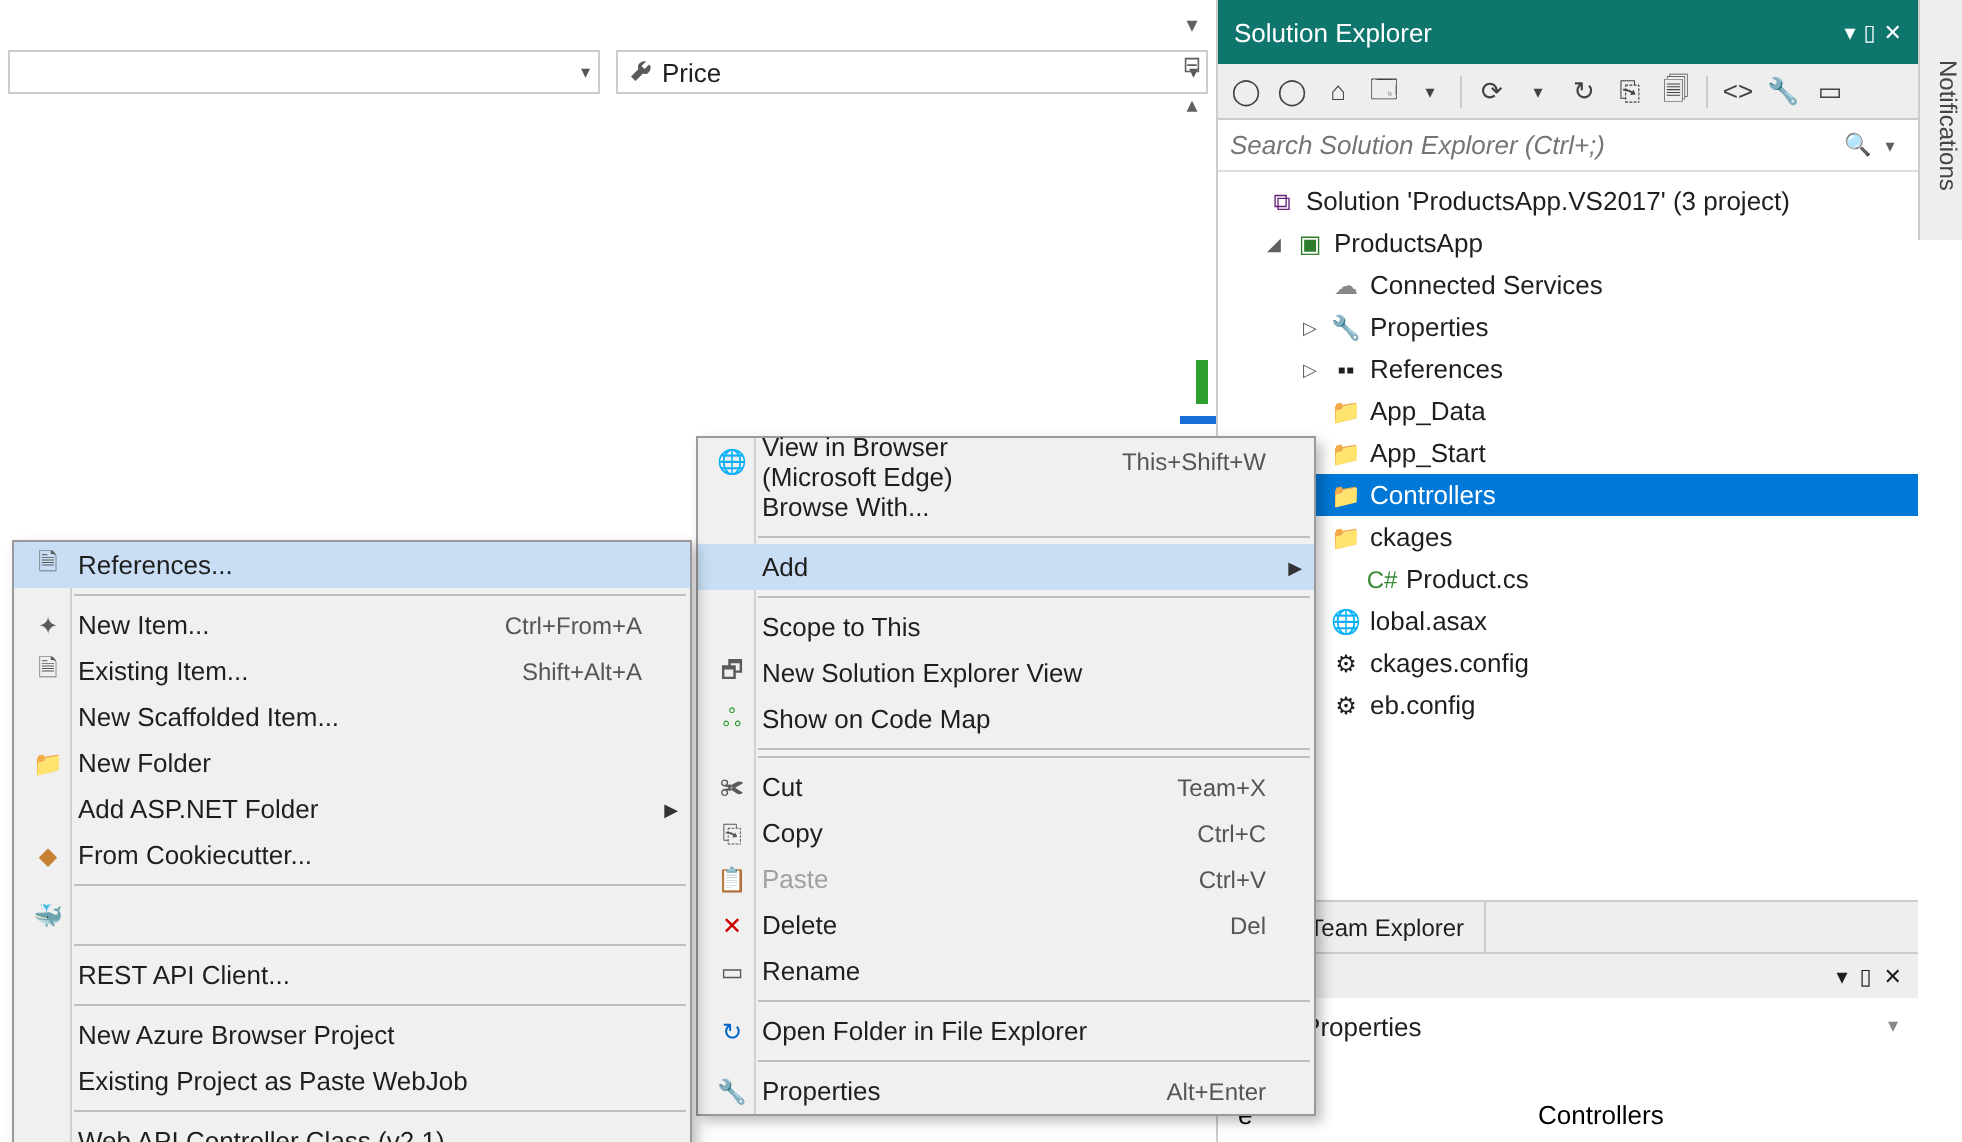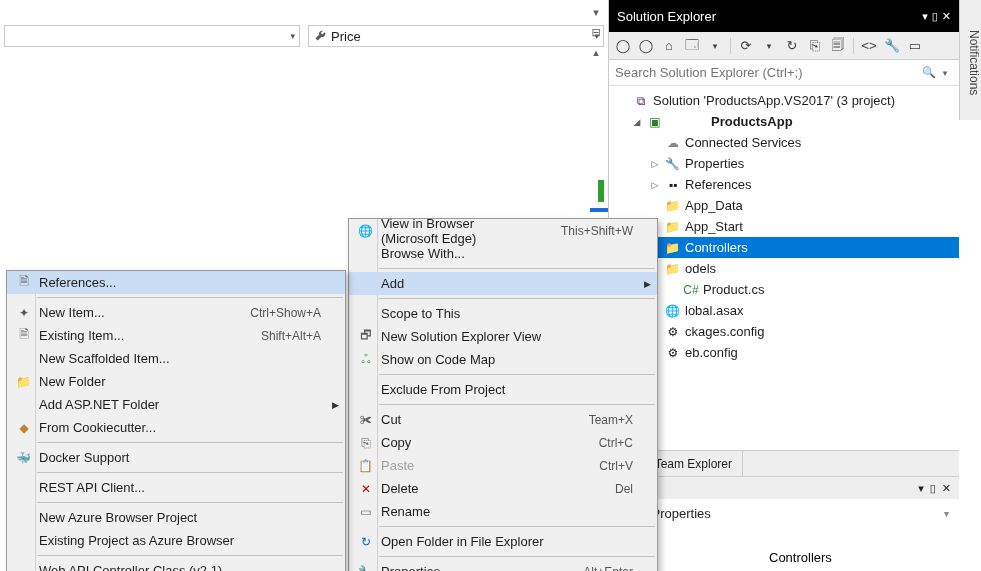--- a/index.html
+++ b/index.html
@@ -9,37 +9,37 @@
     .top-area { position: absolute; left: 0; top: 0; right: 373px; height: 60px; background: #fff; }
     .top-dropdowns { display: flex; gap: 8px; padding: 25px 4px 4px 4px; align-items: center; }
     .dd { display: flex; align-items: center; border: 1px solid #ccc; background: #fff; height: 22px; flex: 1; padding: 0 4px; }
     .dd .caret { margin-left: auto; font-size: 9px; color: #555; }
     .dd-icon { width: 14px; height: 14px; margin-right: 4px; display: inline-flex; align-items: center; justify-content: center; }
     .pin-col { position: absolute; right: 4px; top: 4px; display: flex; flex-direction: column; align-items: center; gap: 4px; }
     .tiny-icon { width: 16px; height: 16px; display: inline-flex; align-items: center; justify-content: center; color: #606060; font-size: 11px; }
 
     
     .sol-panel { position: absolute; right: 22px; top: 0; width: 351px; bottom: 0; background: #f5f5f5; border-left: 1px solid #ccc; display: flex; flex-direction: column; }
-    .sol-title { background: #000000; color: #fff; height: 24px; display: flex; align-items: center; padding: 16px 8px; font-size: 13px; }
+    .sol-title { background: #0f766e; color: #fff; height: 24px; display: flex; align-items: center; padding: 16px 8px; font-size: 13px; }
     .sol-title-actions { margin-left: auto; display: flex; gap: 4px; }
     .sol-title-actions span { cursor: pointer; font-size: 11px; }
     .sol-toolbar { background: #eee; height: 28px; display: flex; align-items: center; padding: 0 4px; gap: 3px; border-bottom: 1px solid #ccc; }
     .tb-btn { width: 20px; height: 20px; display: inline-flex; align-items: center; justify-content: center; color: #424242; font-size: 13px; cursor: pointer; }
     .tb-sep { width: 1px; height: 16px; background: #ccc; margin: 0 2px; }
     .sol-search { height: 26px; display: flex; align-items: center; padding: 0 6px; background: #fff; border-bottom: 1px solid #ddd; }
-    .sol-search input { flex: 1; border: none; outline: none; font-size: 13px; color: #6d6d6d; background: transparent; }
+    .sol-search input { flex: 1; border: none; outline: none; font-size: 13px; color: #6d6d6d; background: transparent; font-style: italic; }
     .sol-tree { flex: 1; background: #fff; overflow: auto; padding: 4px 0; }
     .tree-row { display: flex; align-items: center; height: 21px; padding-left: 8px; cursor: pointer; white-space: nowrap; }
     .tree-row.sel { background: #0078d7; color: #fff; }
     .tree-row .exp { width: 12px; display: inline-flex; justify-content: center; color: #606060; font-size: 9px; }
     .tree-row.sel .exp { color: #fff; }
     .tree-row .ico { width: 16px; height: 16px; margin: 0 4px; display: inline-flex; align-items: center; justify-content: center; font-size: 12px; }
     .indent-1 { padding-left: 22px; } .indent-2 { padding-left: 40px; } .indent-3 { padding-left: 58px; }
     .folder-ico { color: #dcb67a; }
-    .bold { font-weight: 700; margin-left: 44px; }
+    .bold { font-weight: 400; }
 
     .sol-tabs { height: 26px; display: flex; border-top: 1px solid #ccc; background: #eee; }
     .sol-tab { padding: 4px 10px; border-right: 1px solid #ccc; font-size: 12px; cursor: pointer; display: flex; align-items: center; }
     .sol-tab.active { background: #fff; }
 
     
     .prop-panel { background: #eee; border-top: 1px solid #ccc; }
     .prop-title { height: 22px; display: flex; align-items: center; padding: 0 8px; font-size: 12px; }
     .prop-title-actions { margin-left: auto; display: flex; gap: 6px; font-size: 11px; }
     .prop-body { background: #fff; padding: 4px 10px; }
@@ -168,21 +168,21 @@
       <span>App_Start</span>
     </div>
     <div class="tree-row indent-2 sel">
       <span class="exp"></span>
         <span class="ico">📁</span>
       <span>Controllers</span>
     </div>
     <div class="tree-row indent-2">
       <span class="exp"></span>
         <span class="ico folder-ico">📁</span>
-      <span>odels</span>
+      <span>ckages</span>
     </div>
     <div class="tree-row indent-3">
       <span class="exp"></span>
         <span class="ico" style="color:#388a34">C#</span>
       <span>Product.cs</span>
     </div>
     <div class="tree-row indent-2">
       <span class="exp"></span>
         <span class="ico">🌐</span>
       <span>lobal.asax</span>
@@ -257,24 +257,20 @@
   </div>
   <div class="ctx-row">
     <span class="ctx-ico">🗗</span>
     <span class="ctx-label">New Solution Explorer View</span>
   </div>
   <div class="ctx-row">
     <span class="ctx-ico" style="color:#2e9f2e">ஃ</span>
     <span class="ctx-label">Show on Code Map</span>
   </div>
   <div class="ctx-sep"></div>
-  <div class="ctx-row">
-    <span class="ctx-ico"></span>
-    <span class="ctx-label">Exclude From Project</span>
-  </div>
   <div class="ctx-sep"></div>
   <div class="ctx-row">
     <span class="ctx-ico">✀</span>
     <span class="ctx-label">Cut</span>
     <span class="ctx-short">Team+X</span>
   </div>
   <div class="ctx-row">
     <span class="ctx-ico">⎘</span>
     <span class="ctx-label">Copy</span>
     <span class="ctx-short">Ctrl+C</span>
@@ -309,21 +305,21 @@
 <div class="ctx ctx-sub">
   <div class="ctx-gutter"></div>
   <div class="ctx-row hl">
     <span class="ctx-ico">🗎</span>
     <span class="ctx-label">References...</span>
   </div>
   <div class="ctx-sep"></div>
   <div class="ctx-row">
     <span class="ctx-ico">✦</span>
     <span class="ctx-label">New Item...</span>
-    <span class="ctx-short">Ctrl+Show+A</span>
+    <span class="ctx-short">Ctrl+From+A</span>
   </div>
   <div class="ctx-row">
     <span class="ctx-ico">🗎</span>
     <span class="ctx-label">Existing Item...</span>
     <span class="ctx-short">Shift+Alt+A</span>
   </div>
   <div class="ctx-row">
     <span class="ctx-ico"></span>
     <span class="ctx-label">New Scaffolded Item...</span>
   </div>
@@ -336,35 +332,34 @@
     <span class="ctx-label">Add ASP.NET Folder</span>
     <span class="ctx-arrow">▶</span>
   </div>
   <div class="ctx-row">
     <span class="ctx-ico" style="color:#c77f34">◆</span>
     <span class="ctx-label">From Cookiecutter...</span>
   </div>
   <div class="ctx-sep"></div>
   <div class="ctx-row">
     <span class="ctx-ico" style="color:#2496ed">🐳</span>
-    <span class="ctx-label">Docker Support</span>
   </div>
   <div class="ctx-sep"></div>
   <div class="ctx-row">
     <span class="ctx-ico"></span>
     <span class="ctx-label">REST API Client...</span>
   </div>
   <div class="ctx-sep"></div>
   <div class="ctx-row">
     <span class="ctx-ico"></span>
     <span class="ctx-label">New Azure Browser Project</span>
   </div>
   <div class="ctx-row">
     <span class="ctx-ico"></span>
-    <span class="ctx-label">Existing Project as Azure Browser</span>
+    <span class="ctx-label">Existing Project as Paste WebJob</span>
   </div>
   <div class="ctx-sep"></div>
   <div class="ctx-row">
     <span class="ctx-ico"></span>
     <span class="ctx-label">Web API Controller Class (v2.1)</span>
   </div>
 
 </div>
 
 </body></html>

